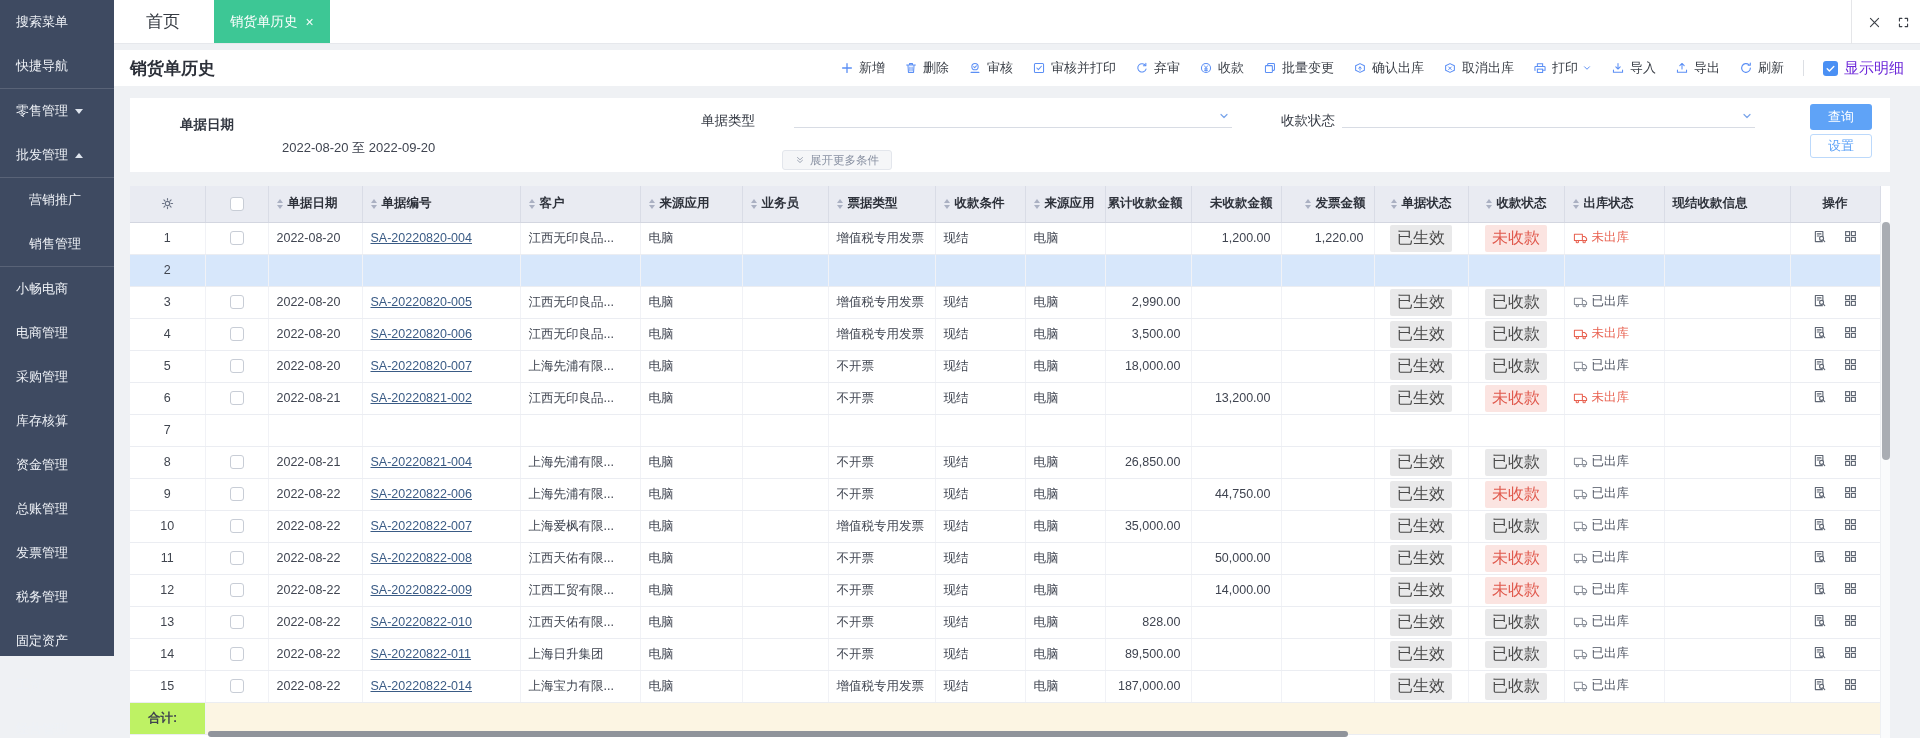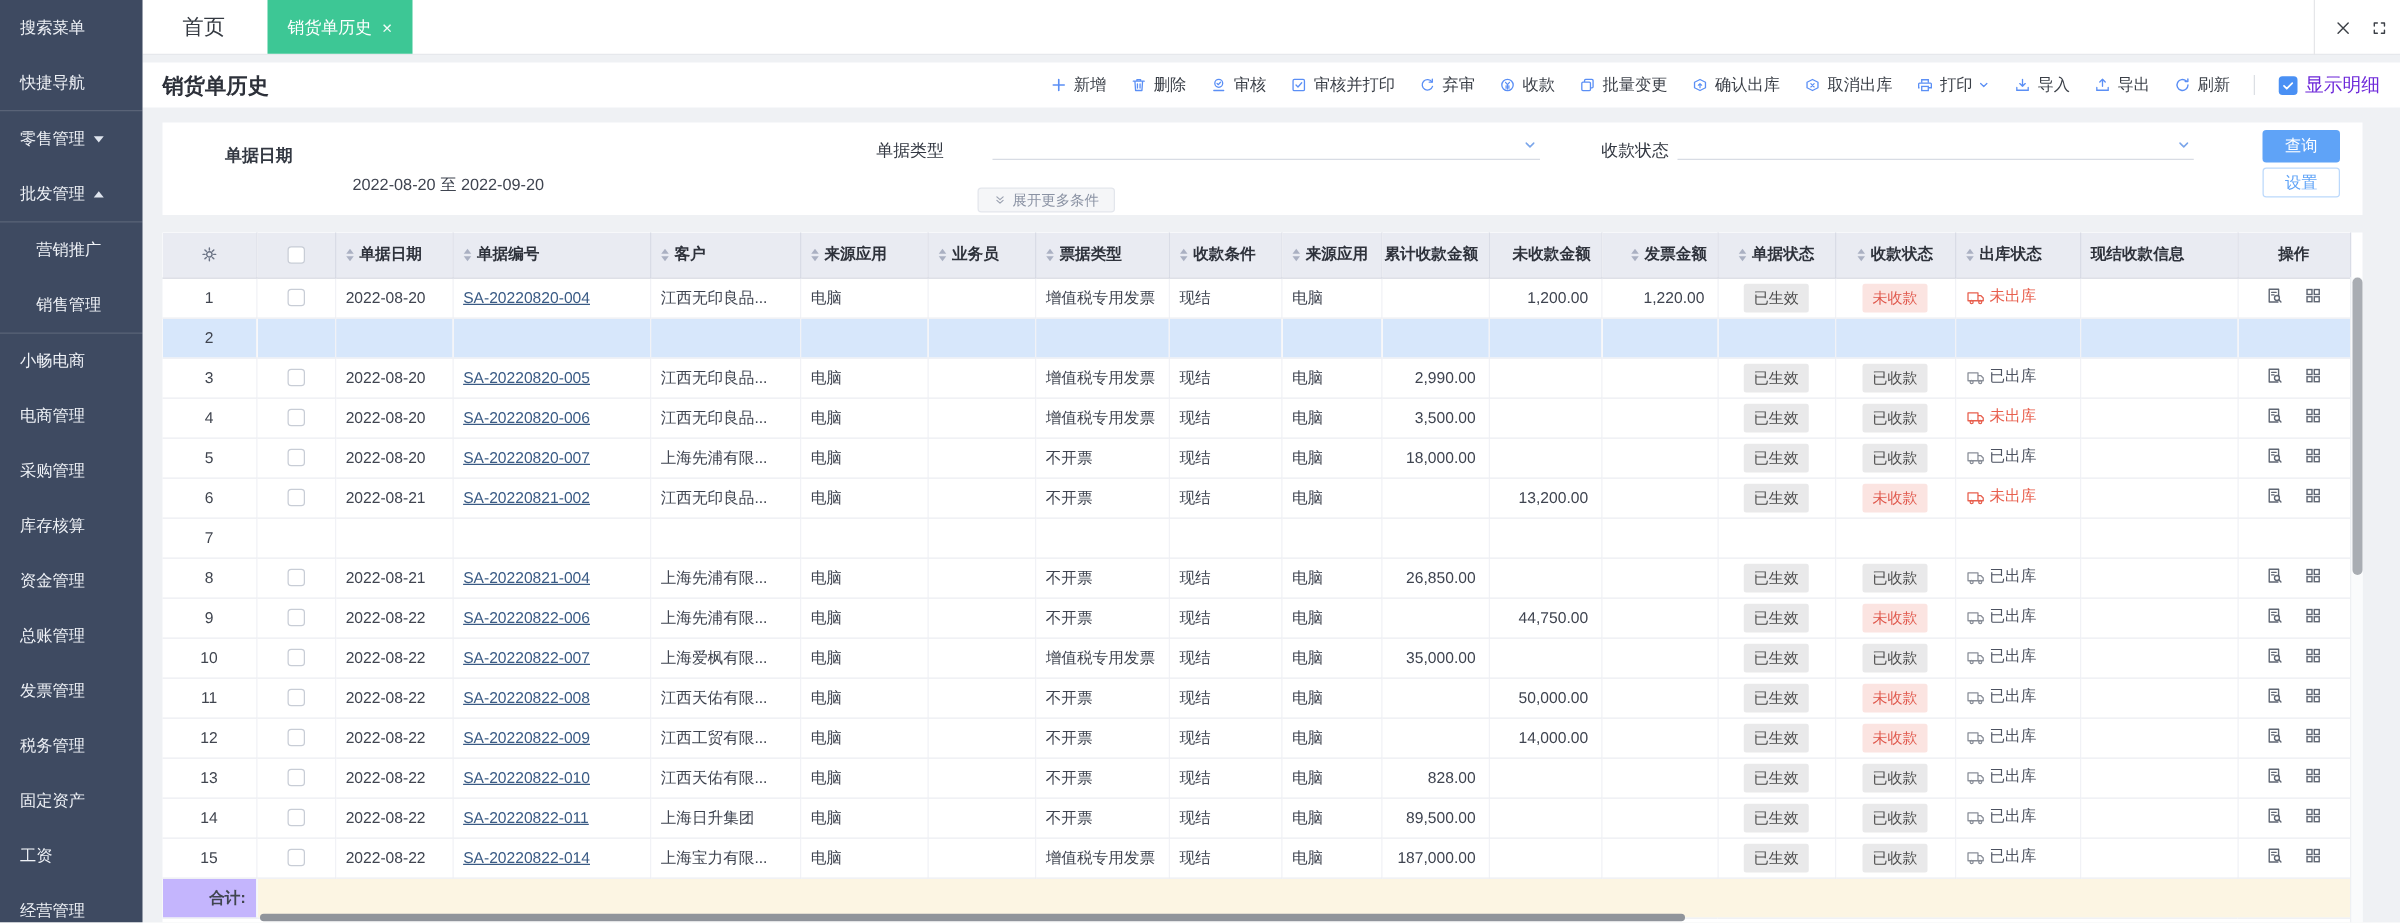--- a/index.html
+++ b/index.html
@@ -1,21 +1,21 @@
 <!DOCTYPE html>
 <html><head>
 <meta charset="utf-8">
 <style>
   * { margin:0; padding:0; box-sizing:border-box; }
   html,body { width:1920px; height:738px; overflow:hidden; }
   body { font-family:"Liberation Sans","DejaVu Sans",sans-serif; background:#eff1f4; color:#3f4450; }
   .app { position:relative; width:1920px; height:738px; }
 
   
-  .sidebar { position:absolute; left:0; top:0; width:114px; height:738px; background:#3e4a61; z-index:5; }
+  .sidebar { position:absolute; left:0; top:0; width:114px; height:656px; background:#3e4a61; z-index:5; }
   .side-item { height:44px; line-height:44px; padding-left:16px; color:#eef1f6; font-size:13px; cursor:pointer; white-space:nowrap; display:flex; align-items:center; }
   .side-item span { line-height:normal; }
   .side-item.sub { padding-left:29px; }
   .side-div { height:1px; background:rgba(255,255,255,.14); }
   .caret { width:0; height:0; margin-left:7px; border-left:4.5px solid transparent; border-right:4.5px solid transparent; display:inline-block; }
   .caret.down { border-top:5px solid #dfe5ee; }
   .caret.up { border-bottom:5px solid #dfe5ee; }
 
   
   .main { position:absolute; left:114px; top:0; right:0; height:738px; }
@@ -66,30 +66,30 @@
   td.right { text-align:right; padding-right:10px; }
   tr.sel td { background:#d7e7fb; }
   .rownum { text-align:center; color:#40454f; }
   .sort { display:inline-flex; flex-direction:column; gap:2px; margin-right:2px; cursor:pointer; }
   .sort i { width:0; height:0; border-left:3.5px solid transparent; border-right:3.5px solid transparent; display:block; }
   .sort .up { border-bottom:4px solid #aab0c2; }
   .sort .dn { border-top:4px solid #aab0c2; }
   .cb { width:14px; height:14px; border:1px solid #c8cdd6; border-radius:3px; background:#fff; display:inline-block; vertical-align:middle; cursor:pointer; }
   .gear-ic { width:15px; height:15px; color:#6b7385; }
   .doclink { color:#3a5b85; text-decoration:underline; cursor:pointer; }
-  .badge { display:inline-block; min-width:52px; padding:3px 7px; background:#e9e9ea; color:#4a4a4a; font-size:12px; border-radius:2px; }
+  .badge { display:inline-block; min-width:52px; padding:3px 7px; background:#e9e9ea; color:#4a4a4a; font-size:16px; border-radius:2px; }
   .badge.danger { background:#fbe4e1; color:#e0584c; }
   .outflag { display:inline-flex; align-items:center; gap:4px; color:#4c5260; font-size:12.5px; }
   .outflag .ic { width:15px; height:15px; color:#8a8f99; }
   .outflag.danger { color:#e8604f; }
   .outflag.danger .ic { color:#e8604f; }
   td.ops .ic { width:15px; height:15px; color:#5f6673; cursor:pointer; }
   td.ops .ic + .ic { margin-left:16px; }
   tr.foot td { background:#fcf5e3; border-top:1px solid #f3e3bd; font-size:12.5px; }
-  tr.foot td.rownum { background:#c4b5fd; font-weight:bold; text-align:right; padding-left:18px; }
+  tr.foot td.rownum { background:#bef264; font-weight:bold; text-align:left; padding-left:18px; }
 
   .vscroll { position:absolute; right:0; top:36px; width:10px; bottom:0; background:#fafbfc; border-left:1px solid #eef0f3; }
   .vscroll .thumb { position:absolute; left:1px; top:0; width:8px; height:238px; background:#a9adb3; border-radius:4px; cursor:pointer; }
   .hscroll { position:absolute; left:78px; bottom:1px; width:1140px; height:6px; background:#90949b; border-radius:3px; cursor:pointer; }
 </style>
 </head>
 <body>
 
 <svg width="0" height="0" style="position:absolute" aria-hidden="true">
   <defs>

